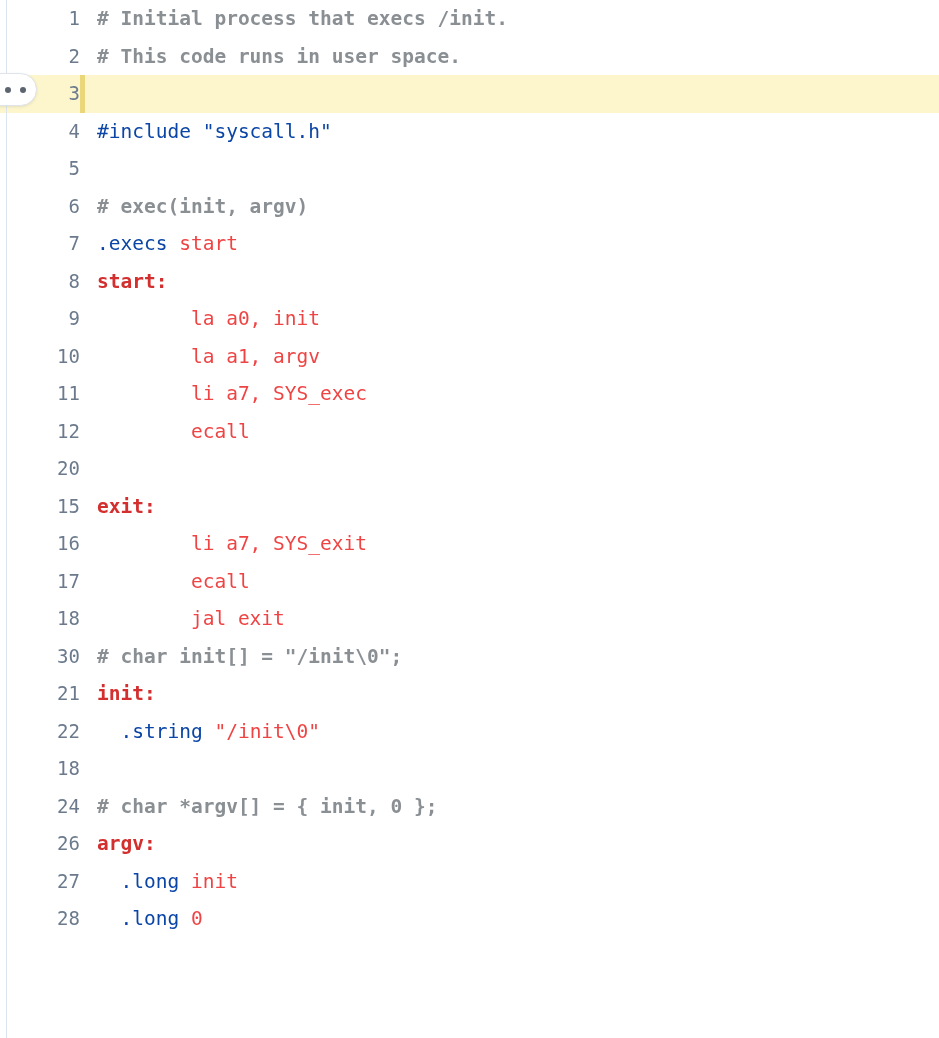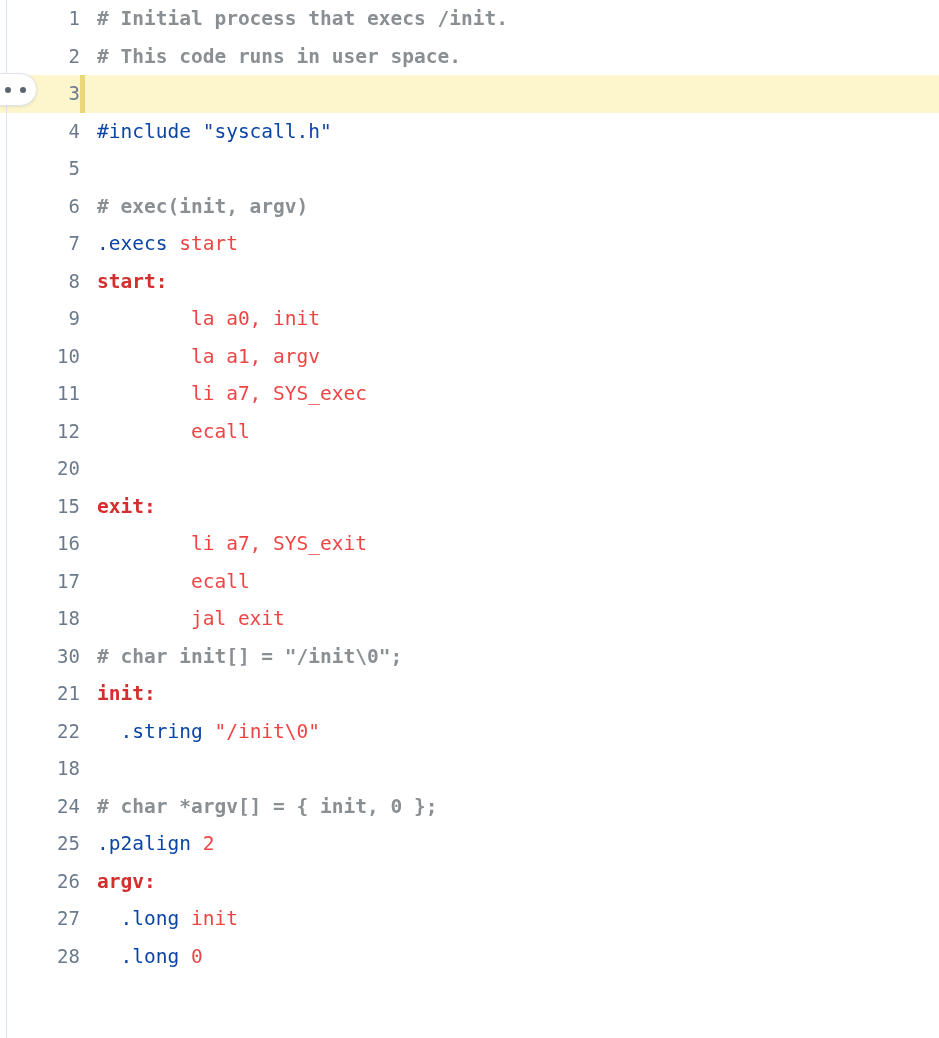--- a/index.html
+++ b/index.html
@@ -199,24 +199,20 @@
       </div>
       <div class="row">
         <div class="lineno">18</div>
         <div class="code-cell"><span class="t-plain"></span></div>
       </div>
       <div class="row">
         <div class="lineno">24</div>
         <div class="code-cell"><span class="t-comment"># char *argv[] = { init, 0 };</span></div>
       </div>
       <div class="row">
-        <div class="lineno">25</div>
-        <div class="code-cell"><span class="t-directive">.p2align</span><span class="t-plain"> 2</span></div>
-      </div>
-      <div class="row">
         <div class="lineno">26</div>
         <div class="code-cell"><span class="t-label">argv:</span></div>
       </div>
       <div class="row">
         <div class="lineno">27</div>
         <div class="code-cell"><span class="t-plain">  </span><span class="t-directive">.long</span><span class="t-plain"> init</span></div>
       </div>
       <div class="row">
         <div class="lineno">28</div>
         <div class="code-cell"><span class="t-plain">  </span><span class="t-directive">.long</span><span class="t-plain"> 0</span></div>

